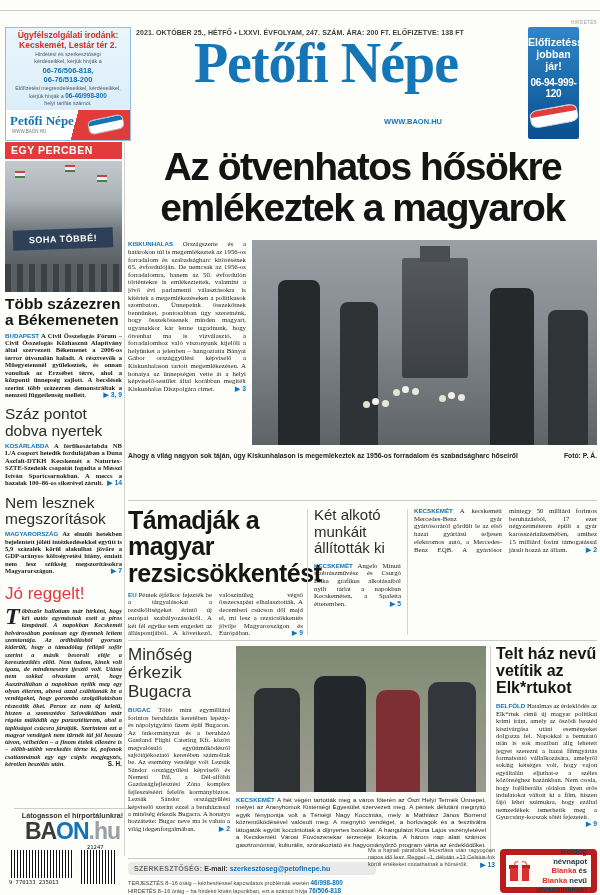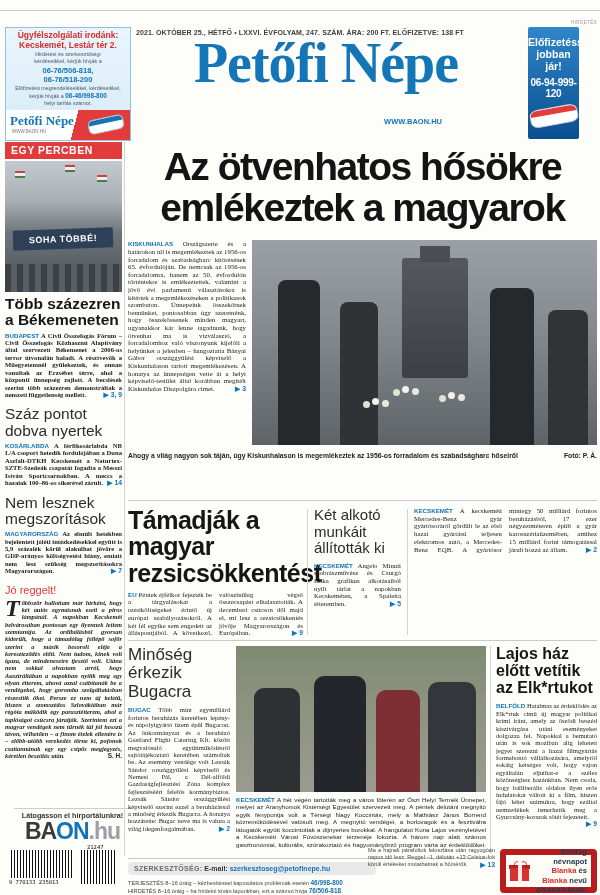--- a/index.html
+++ b/index.html
@@ -49,21 +49,21 @@
   .track{position:absolute;bottom:0;left:0;right:0;height:28px;background:
     repeating-linear-gradient(90deg,#3c4145 0 6px,#585e63 6px 12px);}
 
   .side-flow{left:5px;top:296px;width:117px;height:508px;overflow:hidden;}
   .sh-bold{font-weight:bold;font-size:15.5px;line-height:1.05;color:#161616;margin:0 0 3px;}
   .sh-light{font-weight:400;font-size:15.5px;line-height:1.05;color:#2c2c2c;margin:8px 0 3px;}
   .body-s{font-family:"Liberation Serif",serif;font-size:6.6px;line-height:1.13;text-align:justify;
           color:#1b1b1b;margin:0 0 4px;font-weight:bold;}
   .kw{font-family:"Liberation Sans",sans-serif;font-weight:bold;font-size:6.2px;color:#1273b5;}
   .ref{font-family:"Liberation Sans",sans-serif;font-weight:bold;font-size:6.8px;color:#1273b5;float:right;}
-  .morning-t{color:#e0393b;font-size:11px;font-weight:400;margin:9px 0 3px;}
+  .morning-t{color:#e0393b;font-size:17px;font-weight:400;margin:9px 0 3px;}
   .morning-b{font-family:"Liberation Serif",serif;font-style:italic;font-size:6.4px;line-height:1.14;
              text-align:justify;color:#222;font-weight:bold;margin:0;}
   .morning-b::first-letter{float:left;font-size:24px;line-height:19px;padding-right:2px;}
   .sig{float:right;font-family:"Liberation Sans",sans-serif;font-weight:bold;font-size:6.4px;font-style:normal;}
 
   .portal{left:14px;top:808px;width:117px;text-align:center;}
   .portal-cta{font-size:7.2px;font-weight:bold;color:#333;border-top:1px solid #ccc;padding-top:2px;}
   .portal-logo{font-size:23px;font-weight:bold;letter-spacing:-1px;line-height:1;}
   .lg-ba{color:#3a3a3a;} .lg-on{color:#1273b5;} .lg-hu{color:#9aa0a4;font-weight:700;}
 
@@ -315,21 +315,21 @@
     <div class="toast-fig" style="left:192px;top:36px;width:48px;height:110px;background:#33373b;"></div>
   </div>
   <div class="abs cap-bottom">
     <span class="kw">KECSKEMÉT</span>
     <span>A hét végén tartották meg a város főterén az Őszi Helyi Termék Ünnepet, melyet az Aranyhomok Kistérségi Egyesület szervezett meg. A péntek délutáni megnyitó egyik fénypontja volt a Térségi Nagy Koccintás, mely a Mathiász János Borrend közreműködésével valósult meg. A megnyitó vendégei, a borlovagok és a fesztiválra látogatók együtt koccintottak a díjnyertes borokkal. A hangulatot Kuna Lajos vezényletével a Kecskeméti Városi Fúvószenekar térzenéje fokozta. A három nap alatt számos gasztronómiai, kulturális, szórakoztató és hagyományőrző program várta az érdeklődőket. (S. H.)</span>
     
   </div>
 
   <div class="vline" style="left:490px;top:646px;height:208px;"></div>
   <div class="abs" style="left:496px;top:646px;width:101px;height:208px;overflow:hidden;">
-    <h2 class="bh-bold">Lajos ház előtt vetítik az Elk*rtukot</h2>
+    <h2 class="bh-bold">Telt ház nevű vetítik az Elk*rtukot</h2>
     <div class="b-col">
       <span class="kw">BELFÖLD</span>
       <span>Hatalmas az érdeklődés az Elk*rtuk című új magyar politikai krimi iránt, amely az őszödi beszéd kiszivárgása utáni eseményeket dolgozza fel. Napokkal a bemutató után is sok moziban alig lehetett jegyet szerezni a hazai filmgyártás formabontó vállalkozására, amelyről sokáig kétséges volt, hogy vajon egyáltalán eljuthat-e a széles közönséghez hazánkban. Nem csoda, hogy balliberális oldalon ilyen erős indulatokat váltott ki a film, hiszen fájó lehet számukra, hogy ezáltal nemzedékek ismerhetik meg a Gyurcsány-korszak sötét fejezeteit.</span>
       <span class="ref">▶ 9</span>
     </div>
   </div>
 
   <div class="hline" style="left:128px;top:858px;width:360px;"></div>
   <div class="abs szerk-box">
     <span class="szerk-label">SZERKESZTŐSÉG:</span>

